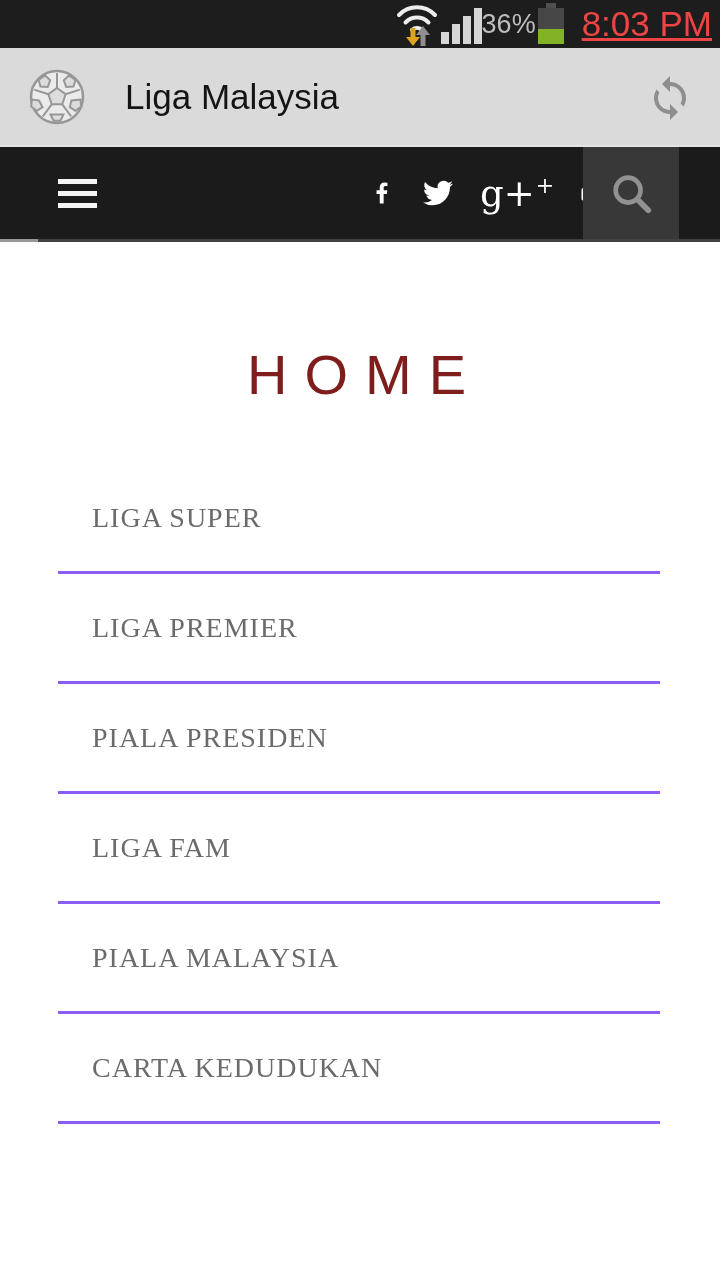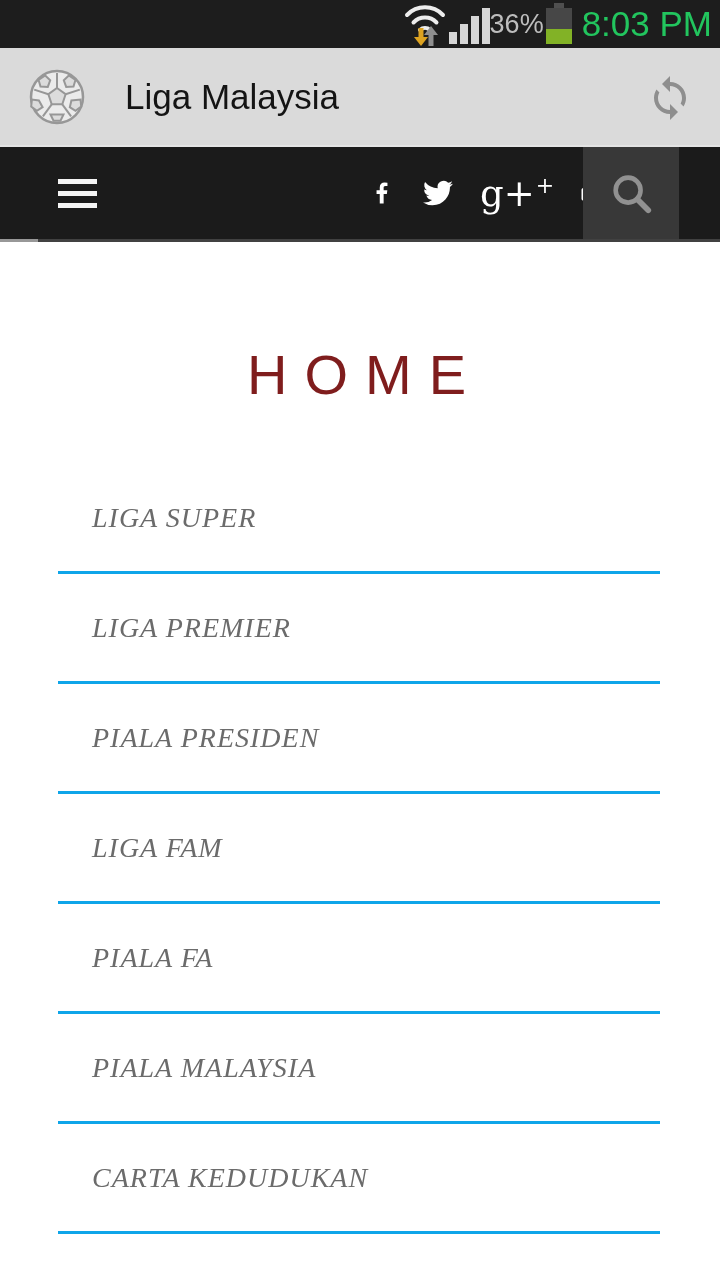--- a/index.html
+++ b/index.html
@@ -6,21 +6,21 @@
   html, body { width: 720px; height: 1280px; overflow: hidden; background: #ffffff;
                font-family: "Liberation Sans", sans-serif; }
 
   
   .status-bar {
     width: 720px; height: 48px; background: #1d1d1d;
     display: flex; align-items: center; justify-content: flex-end;
     padding-right: 8px; gap: 1px;
   }
   .battery-pct { color: #bdbdbd; font-size: 27px; margin-left: -2px; }
-  .clock { color: #22c55e; font-size: 35px; margin-left: 8px; }
+  .clock { color: #ef4444; font-size: 35px; margin-left: 16px; text-decoration: underline; }
 
   
   .app-header {
     width: 720px; height: 99px; background: #dadada;
     display: flex; align-items: center; padding-left: 28px; position: relative;
     border-bottom: 2px solid #e4e4e4;
     gap: 26px;
   }
   .app-title { font-size: 35px; color: #141414; margin-left: 13px; }
   .refresh-btn { position: absolute; right: 26px; top: 26px; width: 48px; height: 48px;
@@ -42,22 +42,22 @@
   .gplus .plus { font-size: 22px; vertical-align: 13px; margin-left: 1px; }
   .search-btn { position: absolute; left: 583px; top: 0; width: 96px; height: 92px;
                 background: #383838; border: none; cursor: pointer;
                 display: flex; align-items: center; justify-content: center; }
 
   
   .content { width: 720px; background: #ffffff; }
   .page-title { text-align: center; margin-top: 100px; font-size: 56px; font-weight: 400;
                 color: #7f1d1d; letter-spacing: 17px; margin-left: 10px; }
   .menu-list { margin: 57px 60px 0 58px; }
-  .menu-item { height: 110px; border-bottom: 3px solid #0ea5e9;
-               padding: 38px 0 0 34px; cursor: pointer; font-style: italic; }
+  .menu-item { height: 110px; border-bottom: 3px solid #8b5cf6;
+               padding: 38px 0 0 34px; cursor: pointer; }
   .menu-item span { font-family: "Liberation Serif", serif; font-size: 28px;
                     color: #6b6b6b; letter-spacing: 1px; }
 </style>
 </head>
 <body>
 
 <div class="status-bar">
   <span style="display:flex">
     <svg width="46" height="46" viewBox="0 0 46 46">
       <g fill="none" stroke="#ededed" stroke-width="4" stroke-linecap="round">
@@ -174,17 +174,16 @@
   <div class="nav-progress"></div>
 </div>
 
 <div class="content">
   <h1 class="page-title">HOME</h1>
   <div class="menu-list">
       <div class="menu-item"><span>LIGA SUPER</span></div>
       <div class="menu-item"><span>LIGA PREMIER</span></div>
       <div class="menu-item"><span>PIALA PRESIDEN</span></div>
       <div class="menu-item"><span>LIGA FAM</span></div>
-      <div class="menu-item"><span>PIALA FA</span></div>
       <div class="menu-item"><span>PIALA MALAYSIA</span></div>
       <div class="menu-item"><span>CARTA KEDUDUKAN</span></div>
     </div>
 </div>
 
 </body></html>

